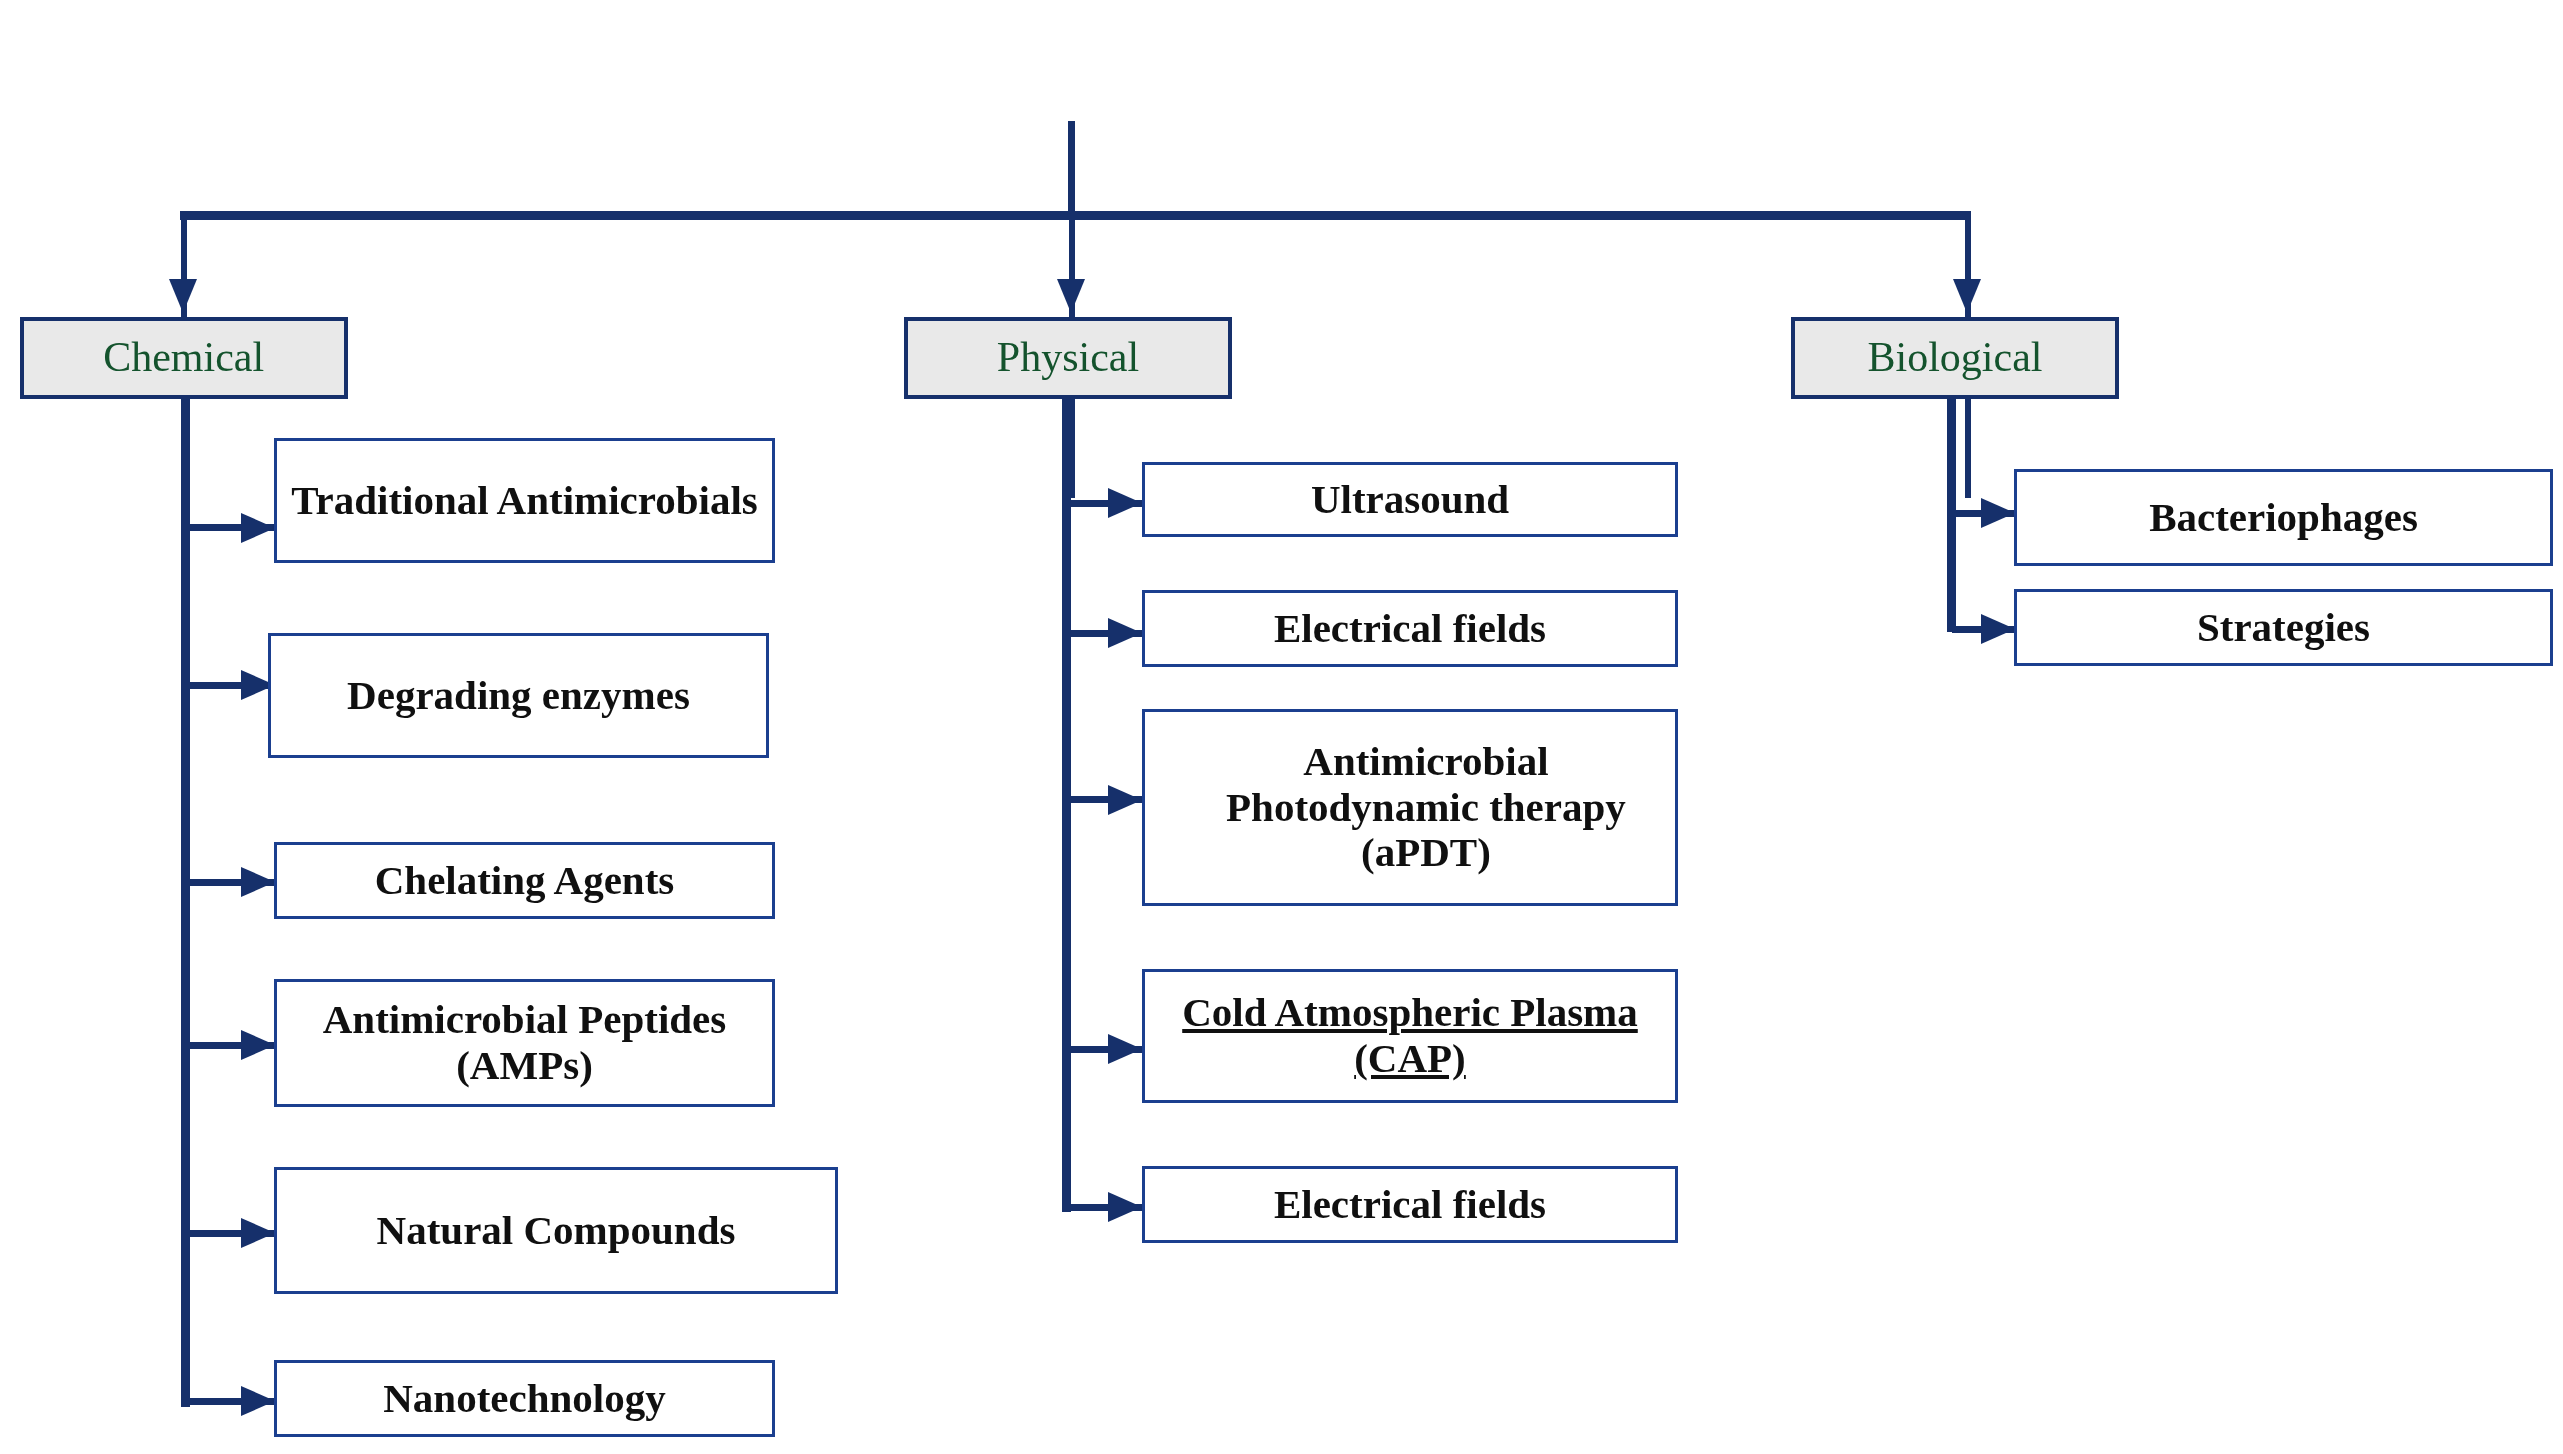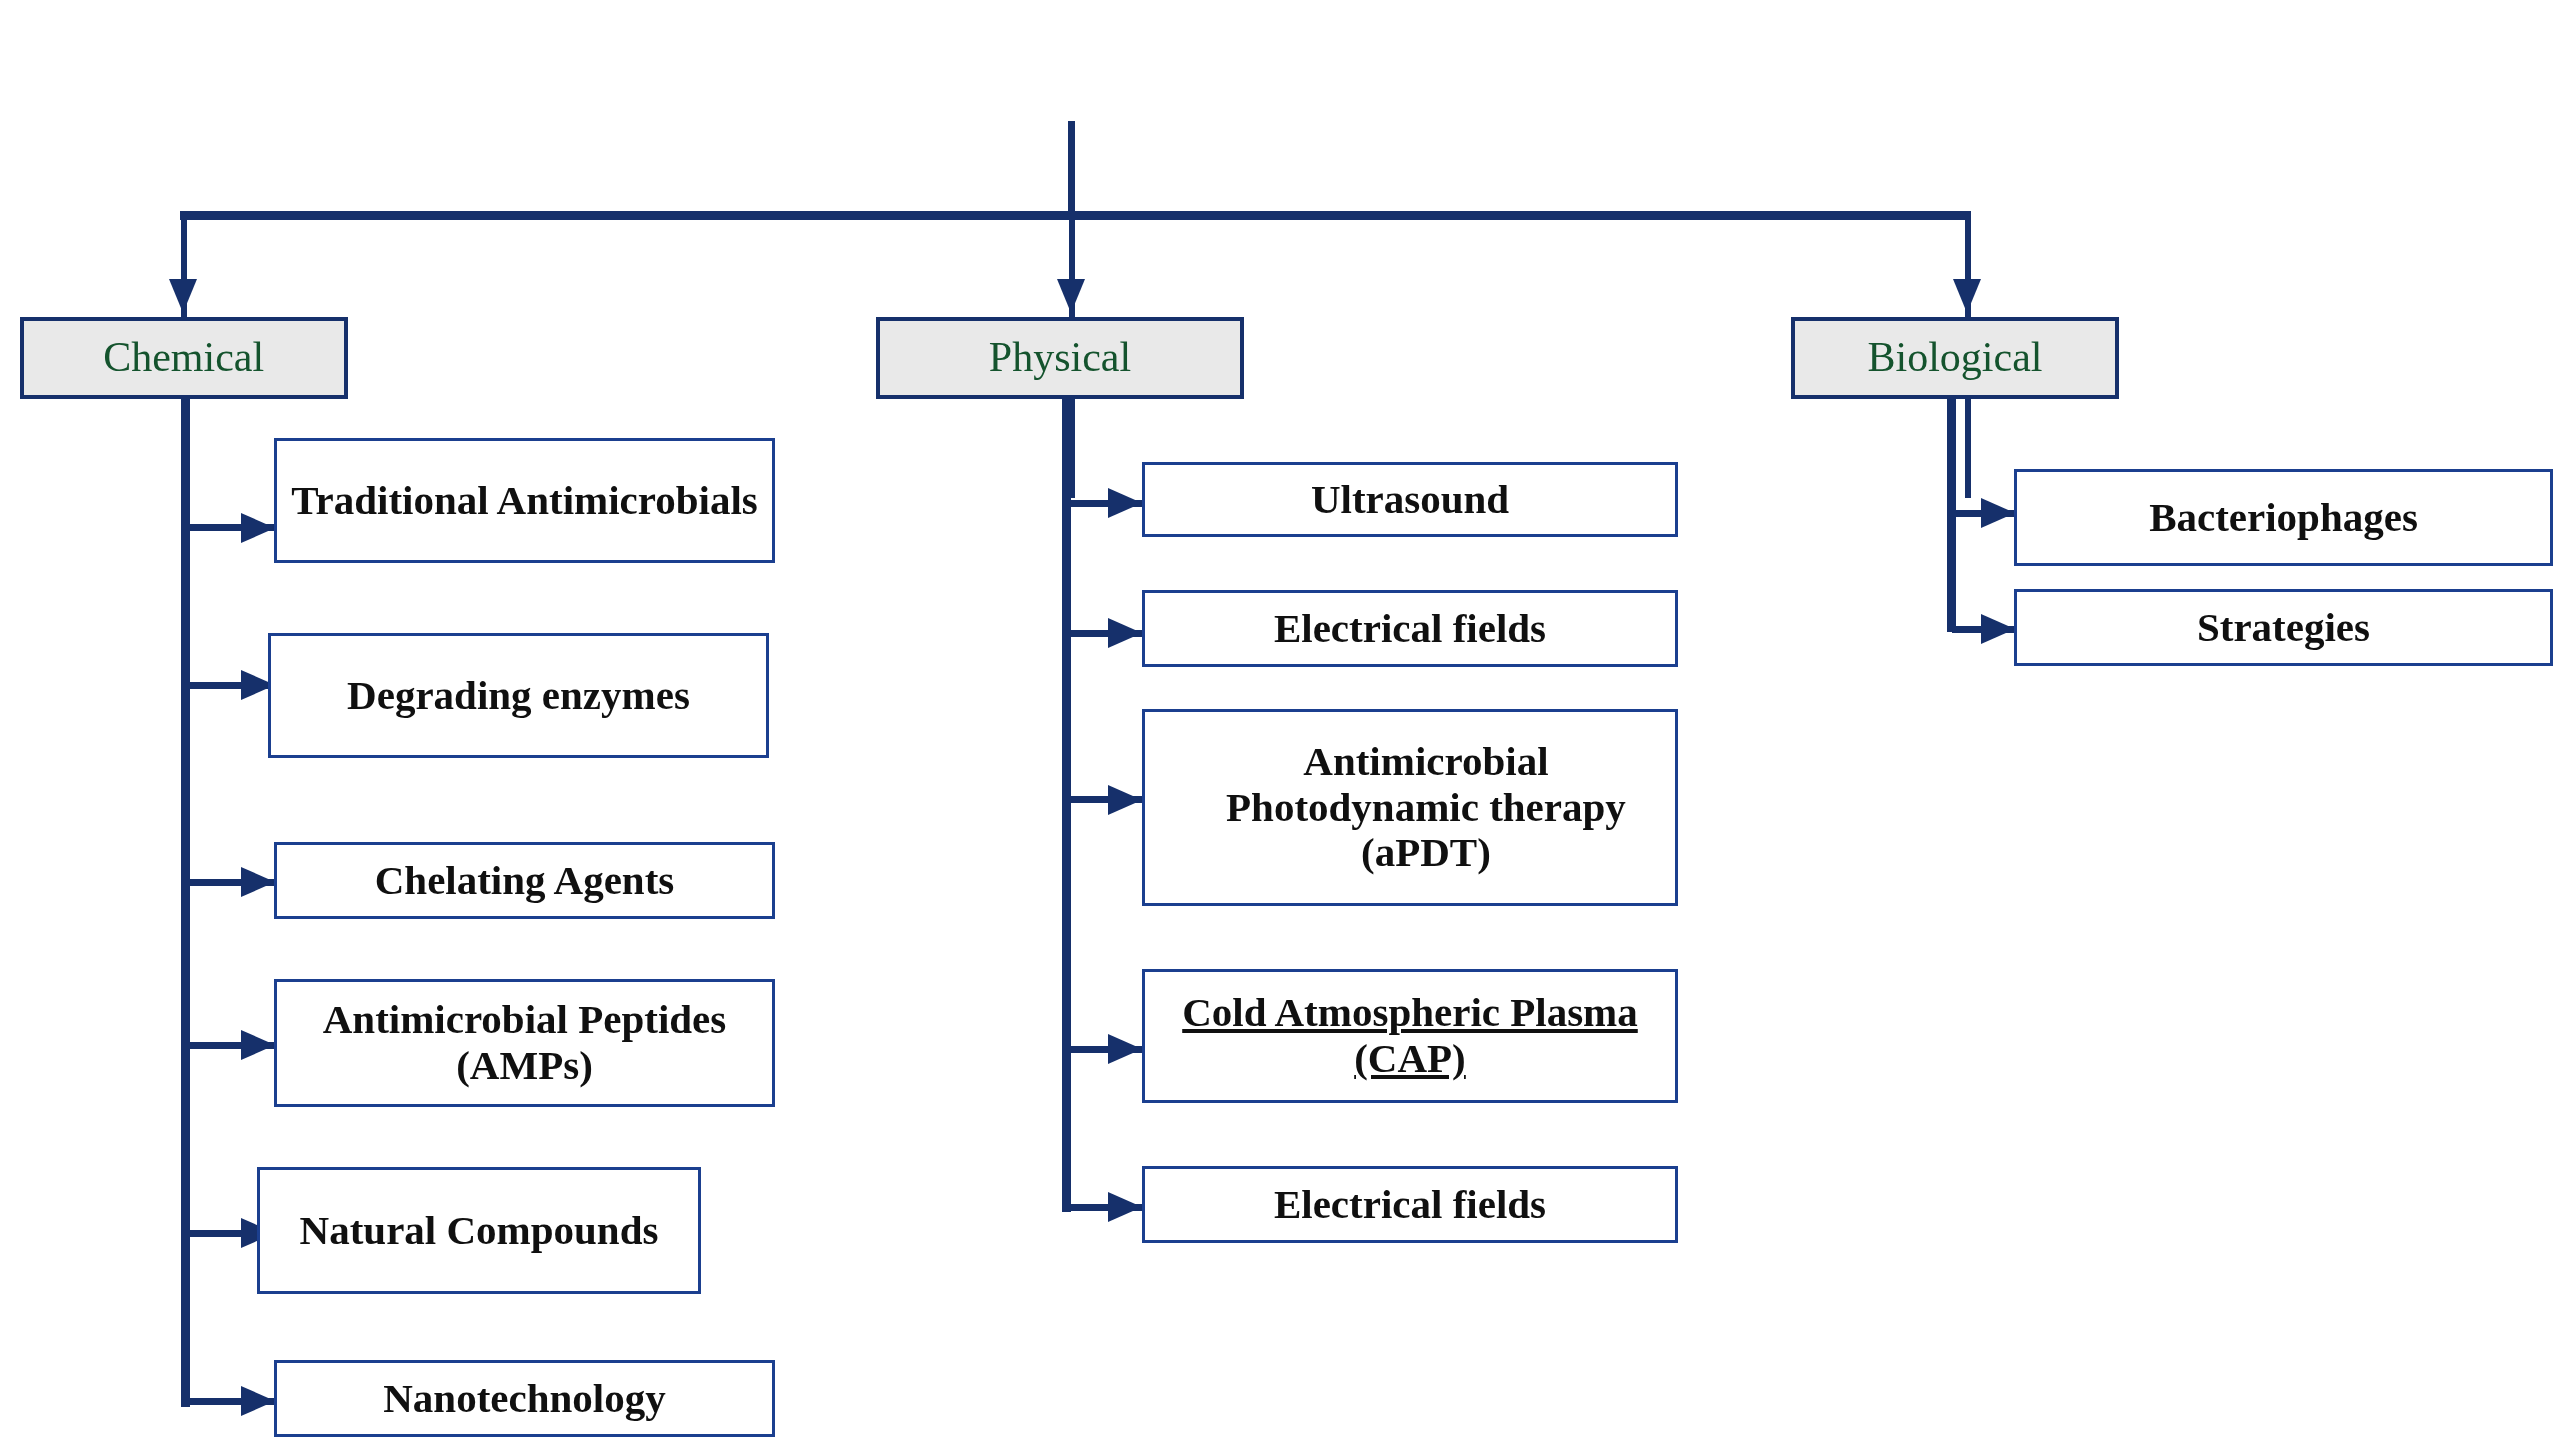--- a/index.html
+++ b/index.html
@@ -143,29 +143,29 @@
   </div>
 
   <div class="node leaf" style="left:274px; top:842px; width:501px; height:77px;">
     <span class="lbl">Chelating Agents</span>
   </div>
 
   <div class="node leaf" style="left:274px; top:979px; width:501px; height:128px;">
     <span class="lbl">Antimicrobial Peptides (AMPs)</span>
   </div>
 
-  <div class="node leaf" style="left:257px; top:1167px; width:444px; height:127px;justify-content:center;">
+  <div class="node leaf" style="left:274px; top:1167px; width:564px; height:127px;justify-content:center;">
     <span class="lbl">Natural Compounds</span>
   </div>
 
   <div class="node leaf" style="left:274px; top:1360px; width:501px; height:77px;">
     <span class="lbl">Nanotechnology</span>
   </div>
 
-  <div class="node cat" style="left:876px; top:317px; width:368px; height:82px;">
+  <div class="node cat" style="left:904px; top:317px; width:328px; height:82px;">
     <span>Physical</span>
   </div>
 
   <div class="vline" style="left:1062px; top:399px; width:9.2px; height:813px;"></div>
 
   <div class="hline" style="left:1067px; top:500px; width:77px;"></div>
   <div class="arrow-right" style="left:1108px; top:488px;"></div>
 
   <div class="hline" style="left:1067px; top:630px; width:77px;"></div>
   <div class="arrow-right" style="left:1108px; top:618px;"></div>

